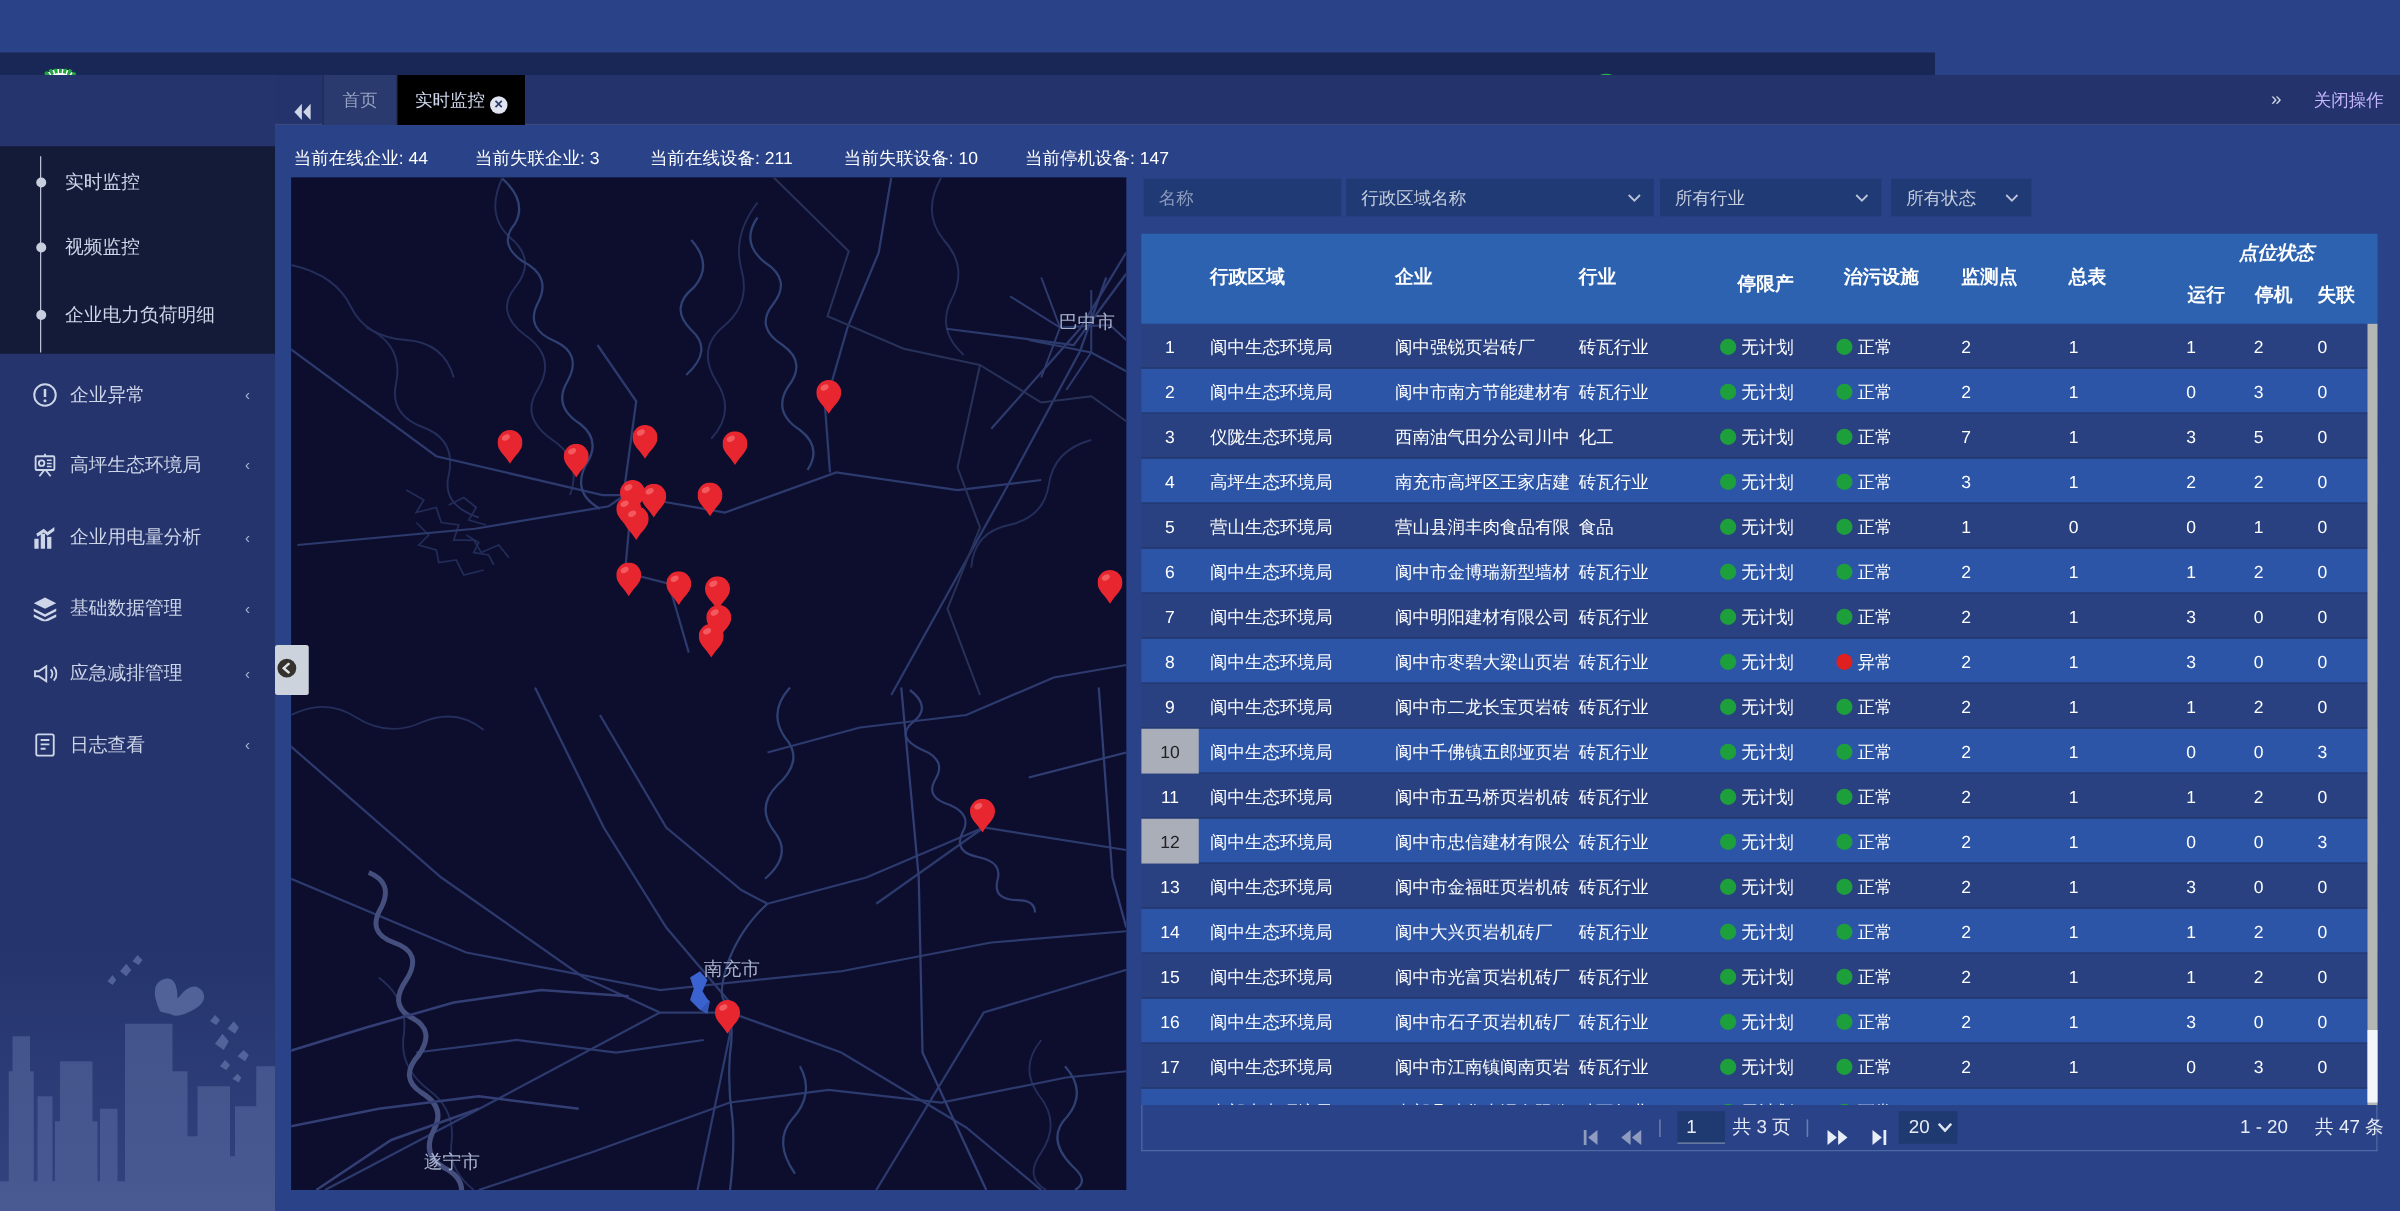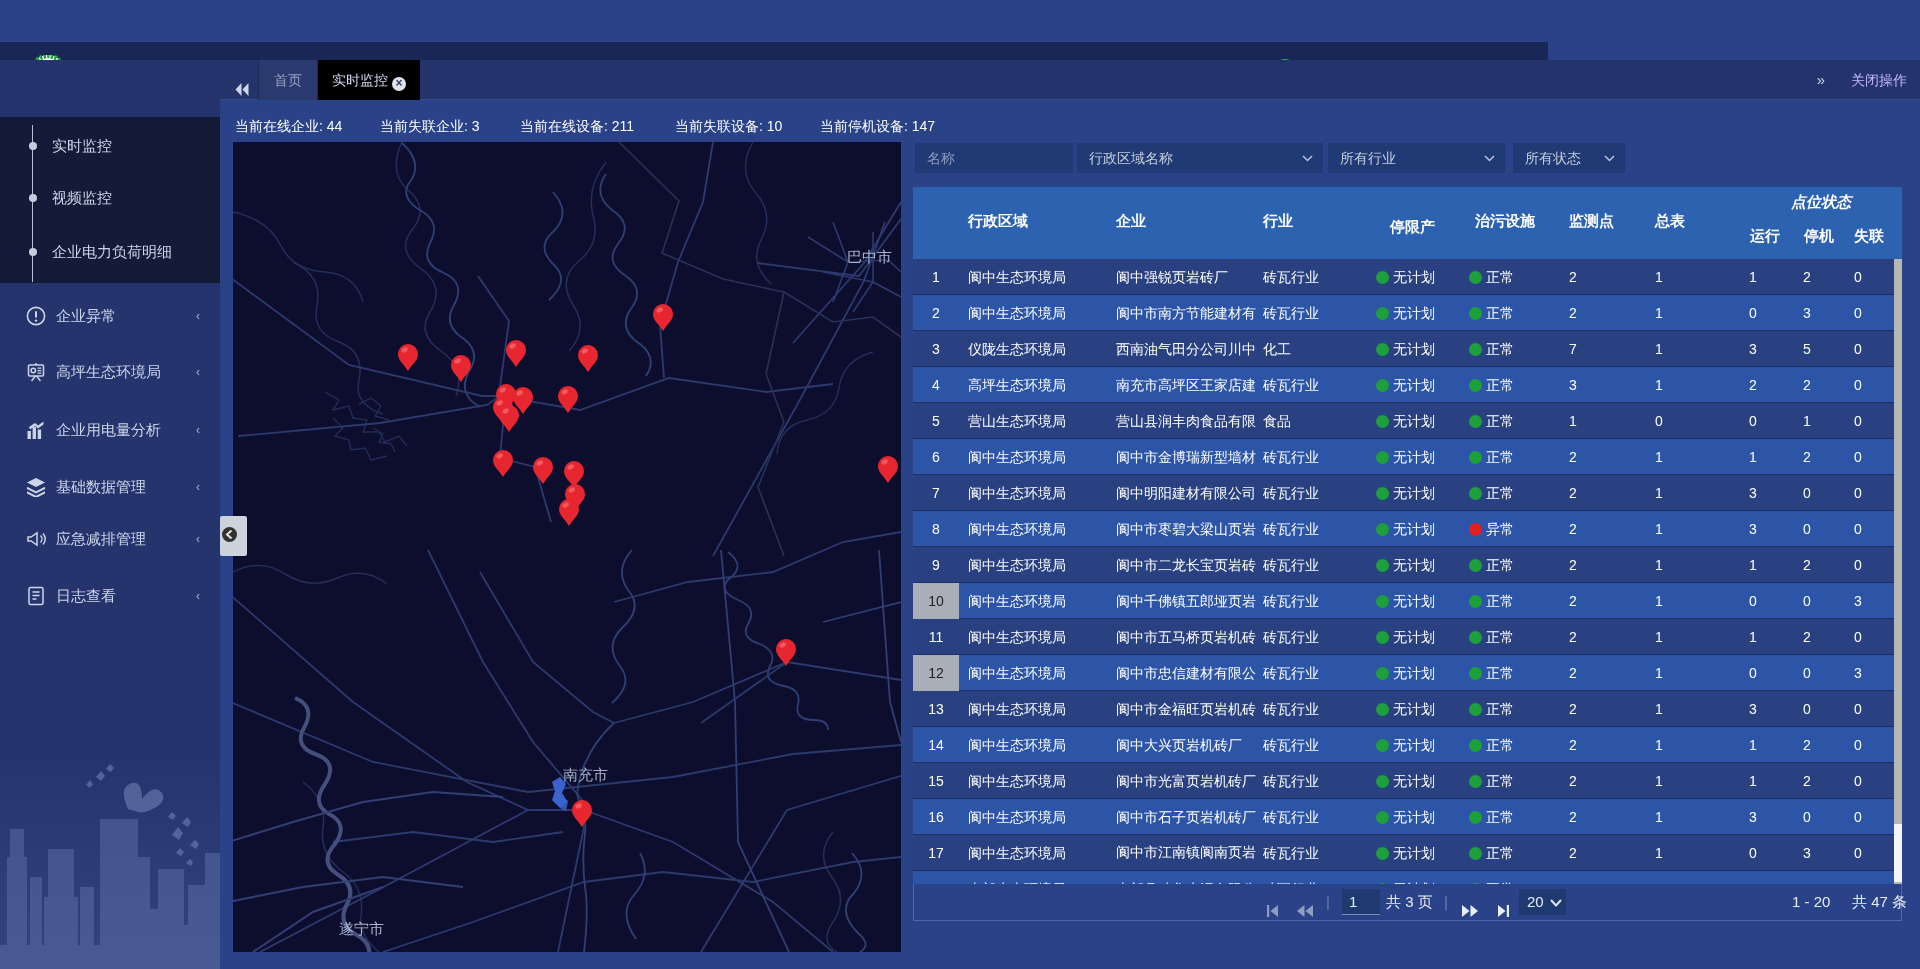--- a/index.html
+++ b/index.html
@@ -620,21 +620,21 @@
 <div class="cell" style="left:556px;"><span class="cdot"></span>正常</div>
 <div class="cell" style="left:656px;">2</div>
 <div class="cell" style="left:742px;">1</div>
 <div class="cell" style="left:836px;">3</div>
 <div class="cell" style="left:890px;">0</div>
 <div class="cell" style="left:941px;">0</div>
 </div>
 <div class="row odd">
 <div class="numcell">17</div>
 <div class="cell" style="left:55px;">阆中生态环境局</div>
-<div class="cell" style="left:203px; width:145px;font-family:Liberation Serif, serif;">阆中市江南镇阆南页岩</div>
+<div class="cell" style="left:203px; width:145px;">阆中市江南镇阆南页岩</div>
 <div class="cell" style="left:350px;">砖瓦行业</div>
 <div class="cell" style="left:463px;"><span class="cdot"></span>无计划</div>
 <div class="cell" style="left:556px;"><span class="cdot"></span>正常</div>
 <div class="cell" style="left:656px;">2</div>
 <div class="cell" style="left:742px;">1</div>
 <div class="cell" style="left:836px;">0</div>
 <div class="cell" style="left:890px;">3</div>
 <div class="cell" style="left:941px;">0</div>
 </div>
 <div class="row hl">

